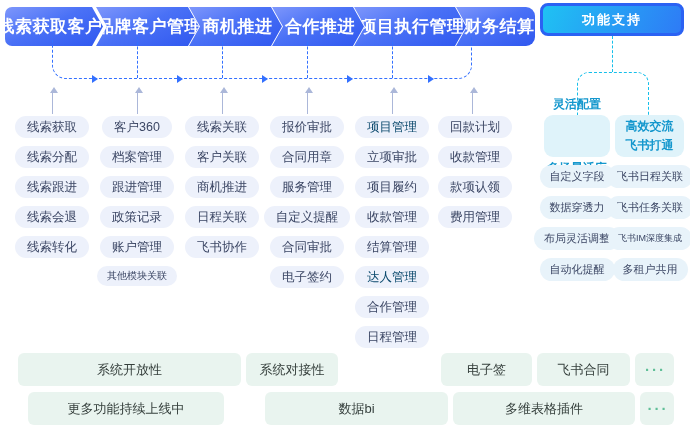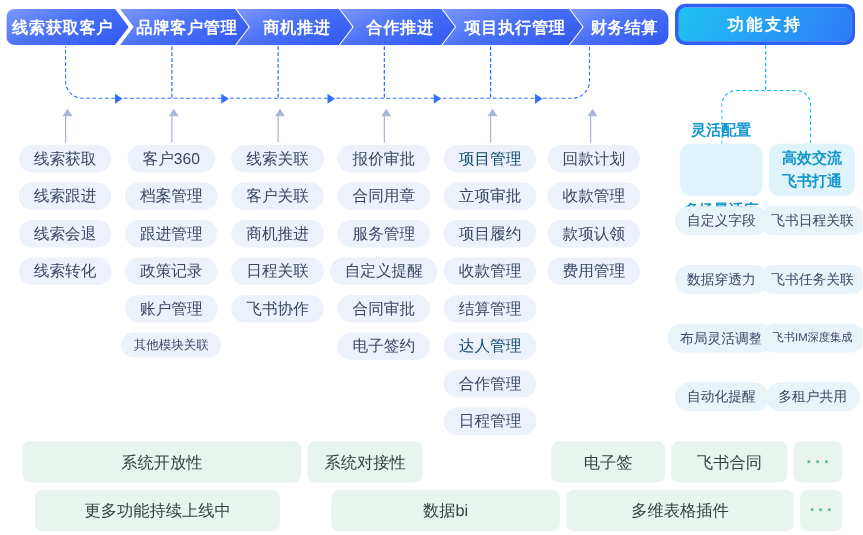--- a/index.html
+++ b/index.html
@@ -1,21 +1,21 @@
 <!DOCTYPE html>
 <html><head>
 <meta charset="utf-8">
 <style>
   html,body{margin:0;padding:0;background:#fff;}
   .canvas{position:relative;width:690px;height:428px;background:#fff;overflow:hidden;
           font-family:"Liberation Sans","DejaVu Sans",sans-serif;}
 
   
-  .stage{position:absolute;top:7px;height:29px;display:flex;align-items:center;justify-content:center;
-         color:#fff;font-size:13px;font-weight:bold;letter-spacing:.5px;white-space:nowrap;
+  .stage{position:absolute;top:7px;height:39px;display:flex;align-items:center;justify-content:center;
+         color:#fff;font-size:17px;font-weight:bold;letter-spacing:.5px;white-space:nowrap;
          background:linear-gradient(155deg,#7E97FB 0%,#4A71F6 45%,#2F57EF 100%);text-align:right;}
   .tipR{clip-path:polygon(0 0,calc(100% - 11px) 0,100% 50%,calc(100% - 11px) 100%,0 100%);padding-right:8px;}
   .notchL{clip-path:polygon(0 0,calc(100% - 11px) 0,100% 50%,calc(100% - 11px) 100%,0 100%,11px 50%);padding:0 4px 0 8px;}
   .s1{left:5px;width:90px;border-radius:7px 0 0 7px;}
   .s2{left:96px;width:91px;font-family:Liberation Serif, serif;}
   .s3{left:189px;width:81px;}
   .s4{left:272px;width:80px;}
   .s5{left:354px;width:100px;}
   .s6{left:456px;width:71px;border-radius:0 9px 9px 0;
       clip-path:polygon(0 0,100% 0,100% 100%,0 100%,11px 50%);padding-left:8px;}
@@ -45,21 +45,21 @@
       margin-bottom:8px;border-radius:12px;background:#EDF1FB;color:#3B4664;font-size:12.5px;white-space:nowrap;}
   .pill.hl{color:#0c4a6e;}
   .pill.small{height:20px;font-size:10px;padding:0 10px;}
 
   
   .shead{position:absolute;top:115px;height:42px;border-radius:9px;background:#DFF3FA;color:#1497CD;
       font-weight:bold;font-size:12px;line-height:1.55;text-align:center;display:flex;flex-direction:column;
       justify-content:center;white-space:nowrap;}
   .sh1{left:544px;width:66px;gap:45px;}
   .sh2{left:615px;width:69px;}
-  .rcol{position:absolute;top:165px;width:130px;display:flex;flex-direction:column;align-items:center;gap:16px;}
+  .rcol{position:absolute;top:165px;width:130px;display:flex;flex-direction:column;align-items:center;}
   .rpill{height:23px;display:inline-flex;align-items:center;justify-content:center;padding:0 10px;
       margin-bottom:8px;border-radius:12px;background:#E8F3FA;color:#3B4664;font-size:11px;white-space:nowrap;}
   .rpill.tiny{font-size:9px;}
 
   
   .chip{position:absolute;height:33px;border-radius:6px;background:#E9F4EF;color:#353F3C;font-size:13px;
       display:flex;align-items:center;justify-content:center;white-space:nowrap;}
   .chip.dots{color:#5FBF97;font-size:15px;font-weight:bold;letter-spacing:2px;padding-left:2px;}
 </style>
 </head>
@@ -90,20 +90,21 @@
   <div class="stub" style="left:222px"></div>
   <div class="stub" style="left:307px"></div>
   <div class="stub" style="left:392px"></div>
   <div class="stub" style="left:472px"></div>
 
   <div class="sup-v"></div>
   <div class="sup-split"></div>
 
   <div class="col" style="left:-8px">
     <div class="pill">线索获取</div>
+    <div class="pill">线索分配</div>
     <div class="pill">线索跟进</div>
     <div class="pill">线索会退</div>
     <div class="pill">线索转化</div>
   </div>
 
   <div class="col" style="left:77px">
     <div class="pill">客户360</div>
     <div class="pill">档案管理</div>
     <div class="pill">跟进管理</div>
     <div class="pill">政策记录</div>

